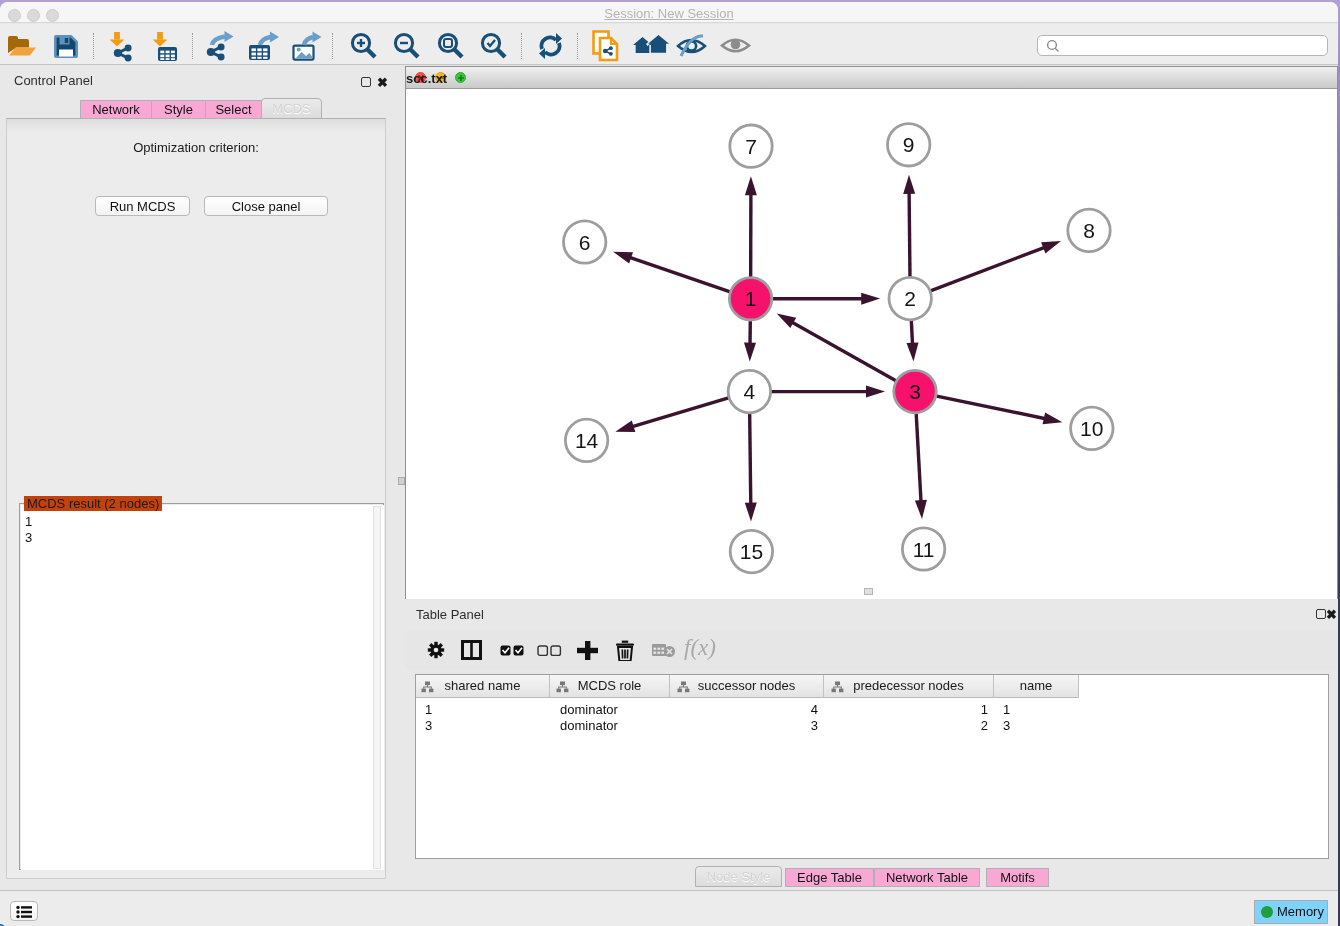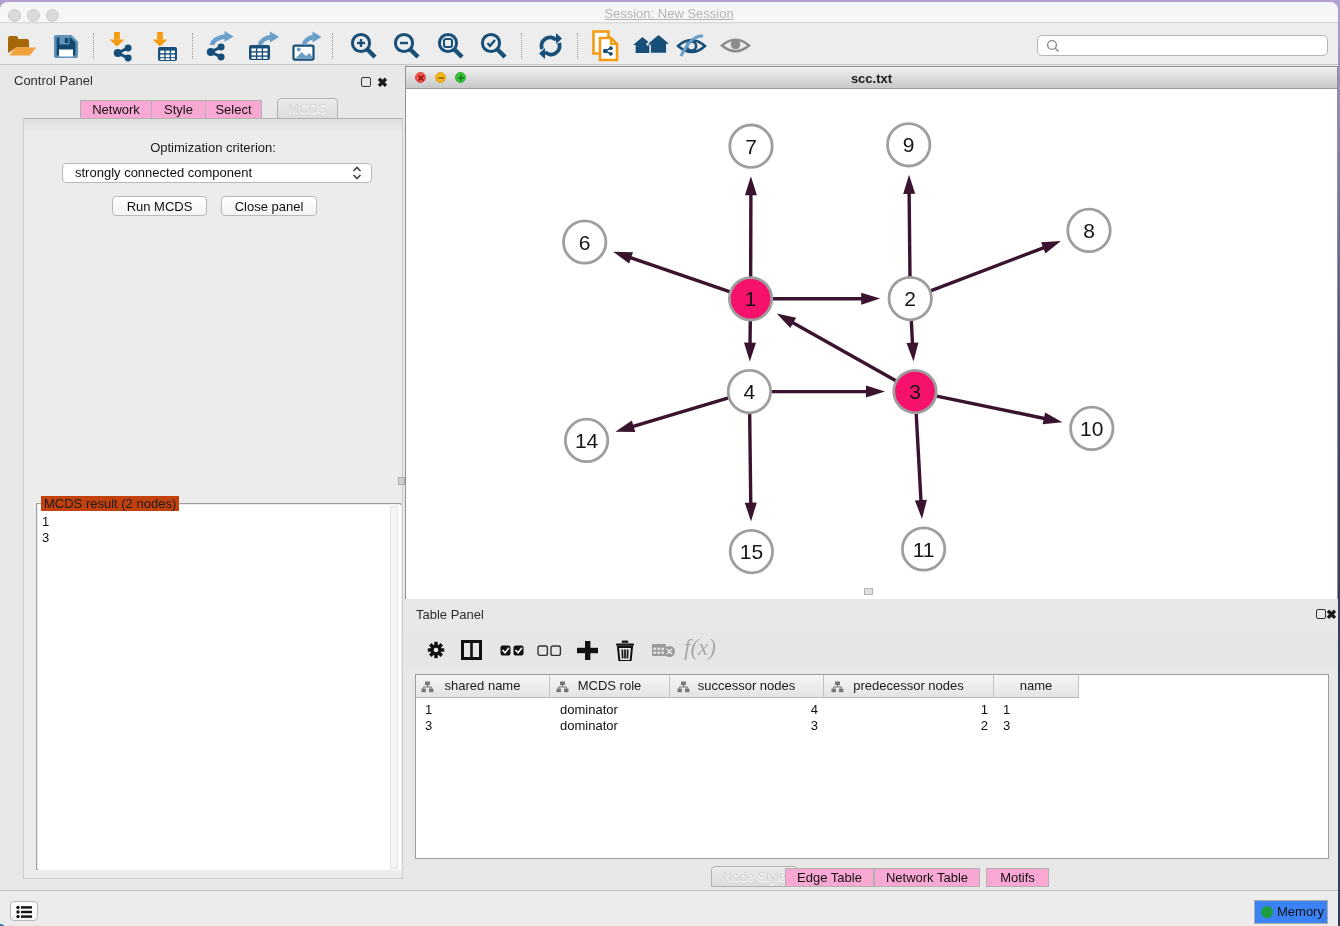--- a/index.html
+++ b/index.html
@@ -10,43 +10,43 @@
 #titlebar { position:absolute; left:0; top:0; width:1338px; height:21px; background:#f6f6f6; border-radius:8px 8px 0 0; border-bottom:1px solid #d8d8d8; }
 .tl { position:absolute; top:7px; width:13px; height:13px; border-radius:50%; background:#dadada; border:1px solid #cccccc; }
 #titletext { position:absolute; top:4px; left:0; width:1338px; text-align:center; font-size:13px; color:#b4b4b4;text-decoration:underline; }
 #toolbar { position:absolute; left:0; top:22px; width:1338px; height:41px; background:#ededed; border-bottom:1px solid #c4c4c4; }
 #search { position:absolute; left:1037px; top:11px; width:291px; height:21px; background:#fff; border:1px solid #b5b5b5; border-radius:5px; }
 #leftpanel { position:absolute; left:0; top:64px; width:393px; height:824px; background:#e8e8e8; }
 .phead { font-size:13px; color:#2e2e2e; }
 .floatic { position:absolute; width:10px; height:10px; border:1.6px solid #333; border-radius:2px; }
 .closic { position:absolute; font-size:13px; font-weight:bold; color:#1a1a1a; line-height:10px; }
 .tab { position:absolute; height:19px; background:#f9a8d4; border:1px solid #b1b1b1; font-size:13px; color:#111; text-align:center; line-height:17px; }
-.tabsel { background:linear-gradient(#ebebeb,#dcdcdc); color:#d3d3d3; text-shadow:0 1px 0 #fff; border-radius:4px 4px 0 0;margin-left:16px; }
-#pane { position:absolute; left:6px; top:52px; width:380px; height:761px; background:#ececec; border:1px solid #cdcdcd; border-top:1px solid #b1b1b1;margin-left:17px; }
+.tabsel { background:linear-gradient(#ebebeb,#dcdcdc); color:#d3d3d3; text-shadow:0 1px 0 #fff; border-radius:4px 4px 0 0; }
+#pane { position:absolute; left:6px; top:52px; width:380px; height:761px; background:#ececec; border:1px solid #cdcdcd; border-top:1px solid #b1b1b1; }
 #pane::before { content:""; position:absolute; left:0; top:0; width:100%; height:14px; background:linear-gradient(#dedede,#ececec); }
 .btn { position:absolute; background:linear-gradient(#ffffff,#f3f3f3); border:1px solid #b9b9b9; border-radius:4px; font-size:13px; color:#111; text-align:center; }
 #combo { position:absolute; left:38px; top:44px; width:310px; height:20px; background:#fff; border:1px solid #b9b9b9; border-radius:4px; font-size:13px; color:#111; line-height:18px; padding-left:12px; }
 #mcdsbox { position:absolute; left:12px; top:384px; width:365px; height:367px; border:1px solid #9e9e9e; }
 #mcdslabel { position:absolute; left:4px; top:-8px; background:#c2410c; padding:0 3px; font-size:13px; color:#1c1c1c; }
 #mcdstext { position:absolute; left:1px; top:1px; width:363px; height:365px; background:#fff; font-size:13px; color:#111; padding:9px 0 0 4px; line-height:16px; }
 #mcdssb { position:absolute; right:3px; top:1px; width:8px; height:363px; background:#f5f5f5; border:1px solid #e2e2e2; }
 #frame { position:absolute; left:405px; top:64px; width:933px; height:533px; border:1px solid #909090; background:#fff; }
 #ftitle { position:absolute; left:0; top:0; width:931px; height:22px; background:linear-gradient(#f0f0f0,#c9c9c9); border-bottom:1px solid #9a9a9a; }
 .ftl { position:absolute; top:5px; width:11px; height:11px; border-radius:50%; }
-#ftext { position:absolute; top:4px; width:931px; text-align:center; font-size:13px; font-weight:bold; color:#1a1a1a; }
+#ftext { position:absolute; top:4px; width:931px; text-align:left; font-size:13px; font-weight:bold; color:#1a1a1a; }
 #canvas { position:absolute; left:0; top:23px; width:931px; height:509px; background:#fff; }
 #tablepanel { position:absolute; left:405px; top:597px; width:933px; height:291px; background:#e8e8e8; }
 #tpbar { position:absolute; left:405px; top:629px; width:933px; height:38px; background:#e6e6e6; }
 #ttable { position:absolute; left:415px; top:672px; width:914px; height:185px; background:#fff; border:1px solid #9e9e9e; }
 #thead { position:absolute; left:0; top:0; width:663px; height:23px; background:linear-gradient(#f6f6f6,#e3e3e3); border-bottom:1px solid #b9b9b9; }
 .hcell { position:absolute; top:0; height:23px; border-right:1px solid #c2c2c2; font-size:13px; color:#1a1a1a; text-align:center; line-height:22px; }
 .trow { position:absolute; font-size:13px; color:#111; }
 #btabs { position:absolute; }
 #statusbar { position:absolute; left:0; top:888px; width:1338px; height:38px; background:#ececec; border-top:1px solid #c2c2c2; }
-#membtn { position:absolute; left:1254px; top:9px; width:74px; height:24px; background:#3b82f6; border:1px solid #ababab; font-size:13px; color:#111; }
+#membtn { position:absolute; left:1254px; top:9px; width:74px; height:24px; background:#7dd3fc; border:1px solid #ababab; font-size:13px; color:#111; }
 </style></head>
 <body>
 <div id="win">
   <div id="titlebar">
     <div class="tl" style="left:8px"></div>
       <div class="tl" style="left:27px"></div>
       <div class="tl" style="left:46px"></div>
     <div id="titletext">Session: New Session</div>
   </div>
   <div id="toolbar">
@@ -184,28 +184,22 @@
   <div id="leftpanel">
     <div class="phead" style="position:absolute;left:14px;top:7px">Control Panel</div>
     <div class="floatic" style="left:361px;top:11px"></div>
     <div class="closic" style="left:377px;top:12px">✖</div>
     <div class="tab" style="left:80px;top:34px;width:72px">Network</div>
     <div class="tab" style="left:151px;top:34px;width:55px">Style</div>
     <div class="tab" style="left:205px;top:34px;width:57px">Select</div>
     <div class="tab tabsel" style="left:261px;top:32px;width:61px;height:21px;line-height:20px">MCDS</div>
     <div id="pane">
       <div style="position:absolute;left:0;top:21px;width:100%;text-align:center;font-size:13px;color:#1a1a1a">Optimization criterion:</div>
-      <div id="combo">strongly connected component
-        <svg width="10" height="14" style="position:absolute;right:9px;top:2px" viewBox="0 0 10 14">
-            <path d="M1.5,5 L5,1.5 L8.5,5" fill="none" stroke="#444" stroke-width="1.6"></path>
-            <path d="M1.5,9 L5,12.5 L8.5,9" fill="none" stroke="#444" stroke-width="1.6"></path>
-          </svg>
-      </div>
       <div class="btn" style="left:88px;top:77px;width:95px;height:20px;line-height:19px">Run MCDS</div>
-      <div class="btn" style="left:197px;top:77px;width:96px;height:20px;line-height:19px">Close panel</div>
+      <div class="btn" style="left:197px;top:77px;width:124px;height:20px;line-height:19px">Close panel</div>
       <div id="mcdsbox">
         <div id="mcdstext">1<br>3<div id="mcdssb"></div></div>
         <div id="mcdslabel">MCDS result (2 nodes)</div>
       </div>
     </div>
   </div>
   <div style="position:absolute;left:398px;top:475px;width:7px;height:8px;background:#d0d0d0;border:1px solid #aaa"></div>
   <div id="frame">
     <div id="ftitle">
       <div class="ftl" style="left:9px;background:#f2554e;border:1px solid #d64b44"></div>

